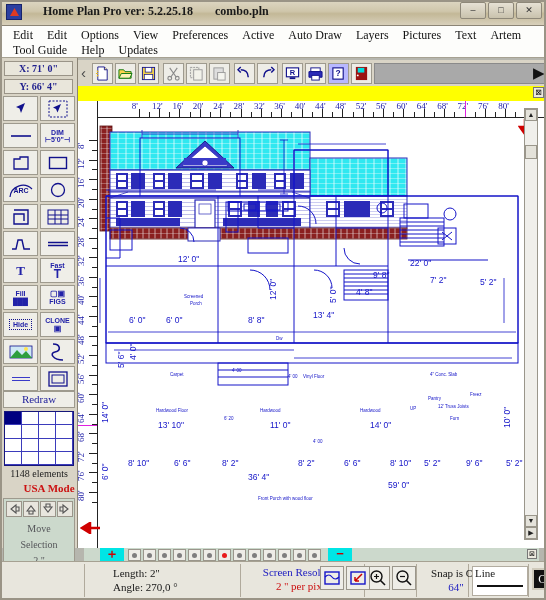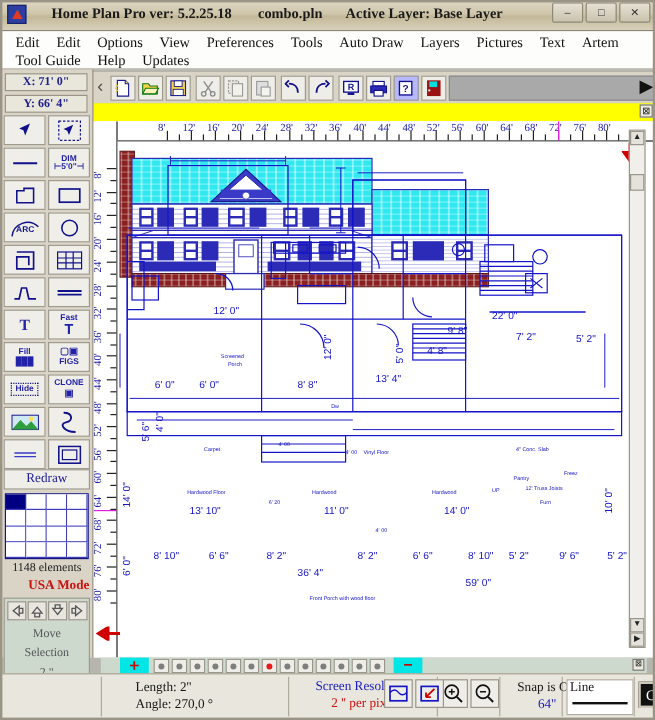--- a/index.html
+++ b/index.html
@@ -251,36 +251,35 @@
 </style>
 </head>
 <body>
 
 <div class="app">
 
   <div class="titlebar">
     <div class="tb-icon"></div>
     <div class="tb-text tb-title">Home Plan Pro ver: 5.2.25.18</div>
     <div class="tb-text tb-file">combo.pln</div>
-    <div class="tb-text tb-layer">Active Layer: Base Layer</div>
     <div class="win-btns">
       <div class="win-btn">–</div>
       <div class="win-btn">□</div>
       <div class="win-btn">✕</div>
     </div>
   </div>
 
   <div class="menubar">
     <div class="menurow r1" id="menu-row-1">
         <div class="menu-item">Edit</div>
         <div class="menu-item">Edit</div>
         <div class="menu-item">Options</div>
         <div class="menu-item">View</div>
         <div class="menu-item">Preferences</div>
-        <div class="menu-item">Tools</div>
+        <div class="menu-item">Active</div>
         <div class="menu-item">Auto Draw</div>
         <div class="menu-item">Layers</div>
         <div class="menu-item">Pictures</div>
         <div class="menu-item">Text</div>
         <div class="menu-item">Artem</div>
       </div>
     <div class="menurow r2" id="menu-row-2">
         <div class="menu-item">Tool Guide</div>
         <div class="menu-item">Help</div>
         <div class="menu-item">Updates</div>

